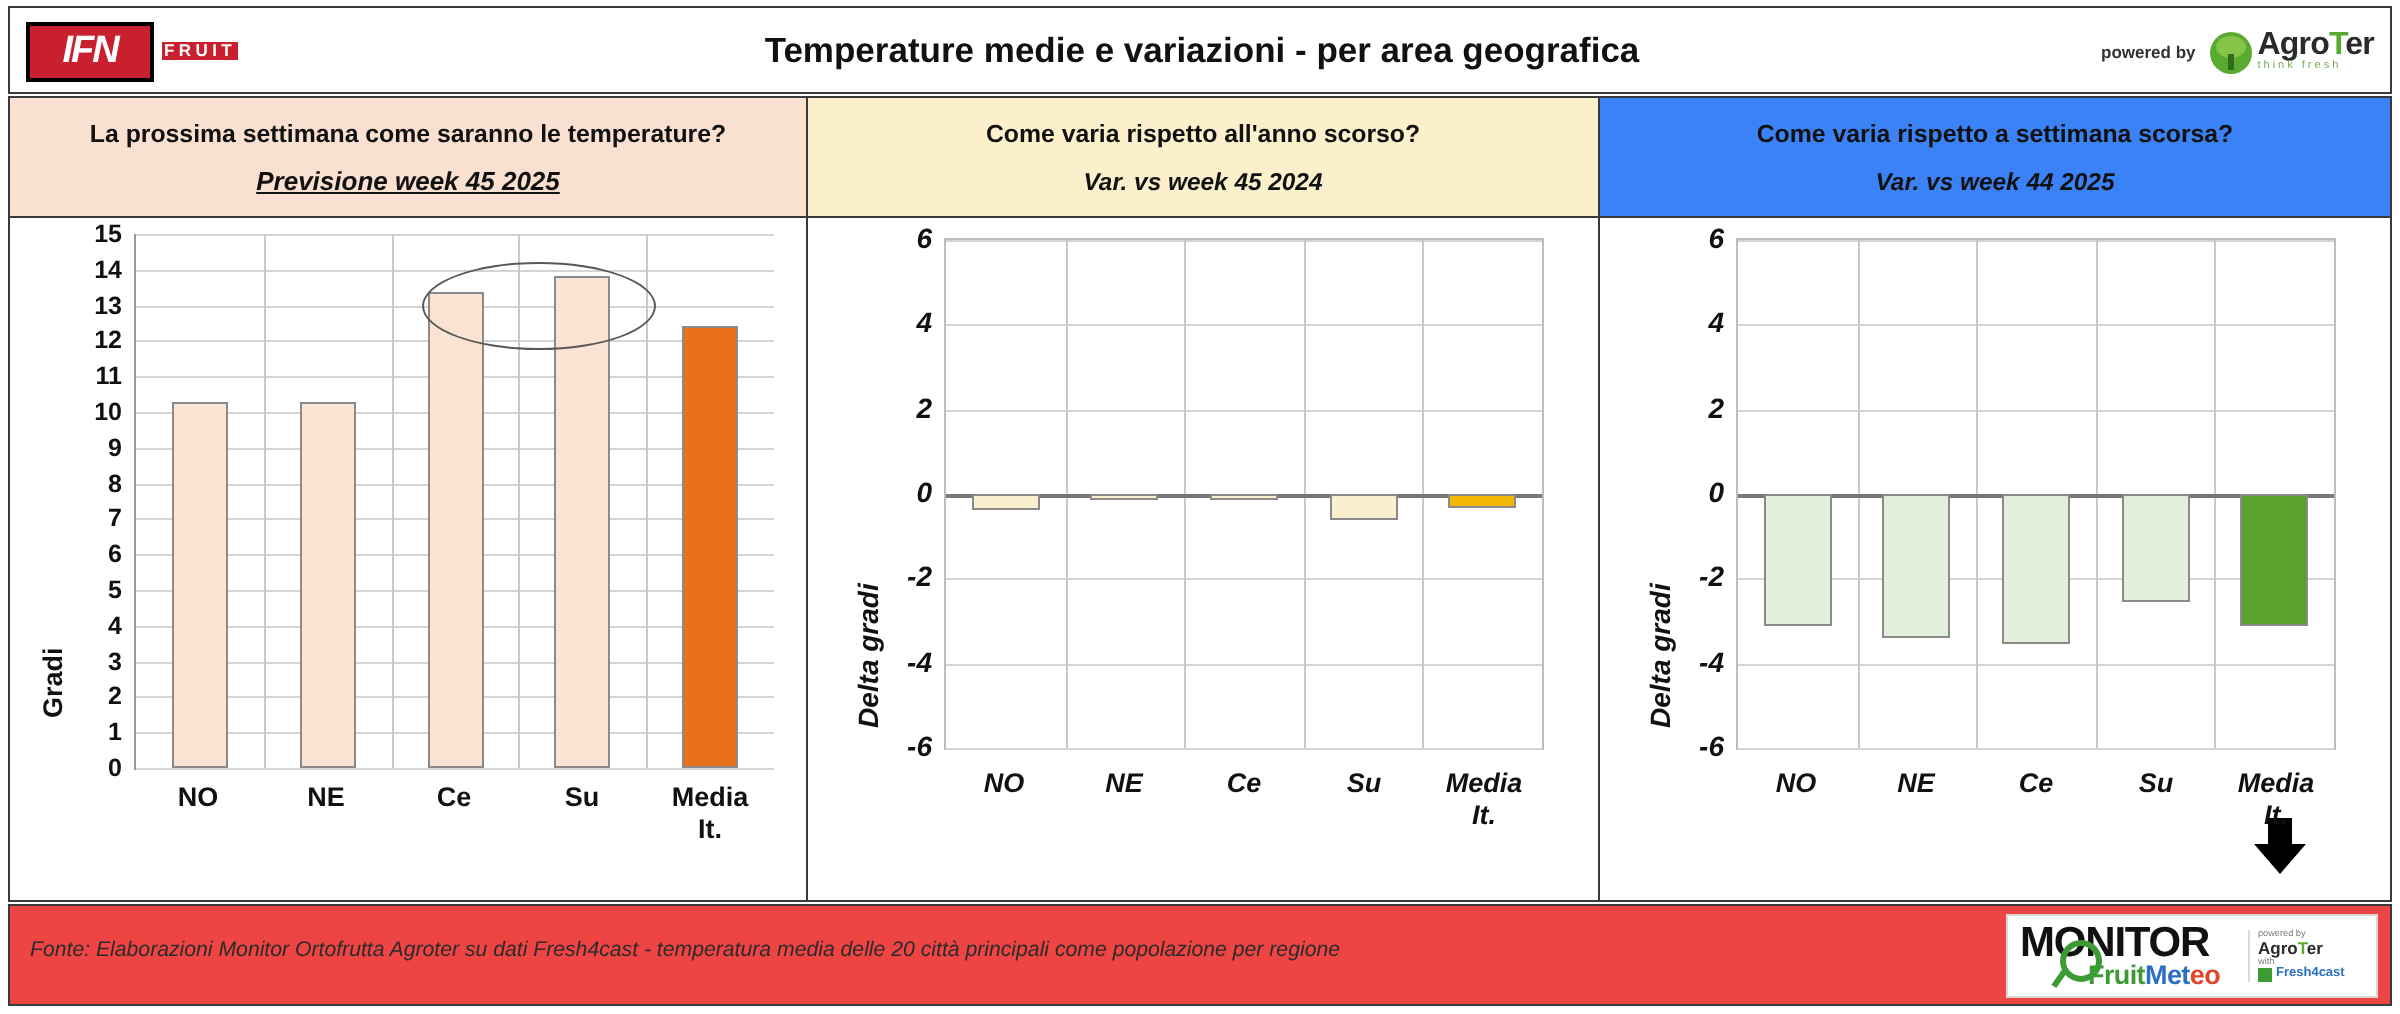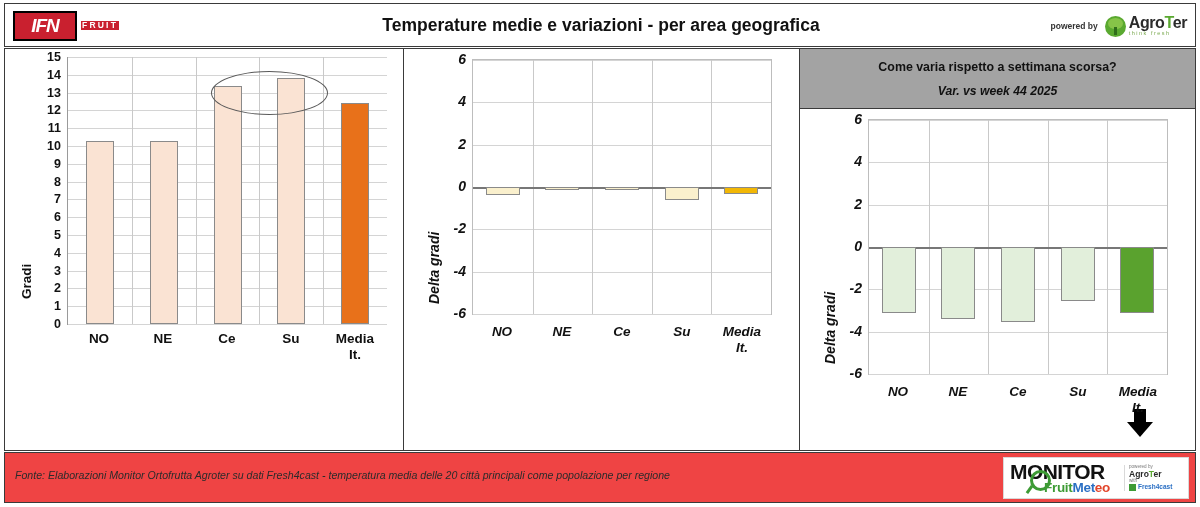--- a/index.html
+++ b/index.html
@@ -41,21 +41,21 @@
   .panel.p2{width:396px;border-left:none;}
   .panel.p3{width:396px;border-left:none;}
 
   .phead{box-sizing:border-box;height:60px;border-bottom:1px solid #3a3a3a;
          display:flex;flex-direction:column;align-items:center;justify-content:center;padding-top:2px;}
   .phead .q{font-size:12.4px;font-weight:bold;color:#111;line-height:1.1;}
   .phead .s{font-size:12.2px;font-weight:bold;font-style:italic;color:#111;margin-top:9px;}
   .phead .s.u{text-decoration:underline;font-size:13px;}
   .h1{background:#fae0d0;}
   .h2{background:#fcefcb;}
-  .h3{background:#a3a3a3;text-align:center;}
+  .h3{background:#3b82f6;text-align:center;}
 
   .pbody{position:relative;height:341px;}
 
   
   .ylabel{position:absolute;font-weight:bold;color:#111;
           transform:rotate(-90deg);transform-origin:left top;white-space:nowrap;}
   .ytick{position:absolute;right:5px;font-weight:bold;color:#111;text-align:right;
          transform:translateY(-50%);white-space:nowrap;}
   .plot{position:absolute;box-sizing:border-box;}
   .gridline{position:absolute;left:0;right:0;height:1px;background:#d4d4d4;}
@@ -129,20 +129,24 @@
           <b><span>Agro</span><em>T</em><span>er</span></b>
           <s>think fresh</s>
         </span>
       </span>
     </div>
   </div>
 
   <div class="panels">
 
     <div class="panel p1">
+      <div class="phead h1">
+        <div class="q">La prossima settimana come saranno le temperature?</div>
+        <div class="s u">Previsione week 45 2025</div>
+      </div>
       <div class="pbody">
         <div class="ylabel" style="left:14px;top:250px;font-size:13.5px;">Gradi</div>
 
         <div id="c1ticks">
             <div class="ytick" style="top: 275px; left: 0px; width: 56px; font-size: 12.5px;">0</div>
             <div class="ytick" style="top: 257.2px; left: 0px; width: 56px; font-size: 12.5px;">1</div>
             <div class="ytick" style="top: 239.4px; left: 0px; width: 56px; font-size: 12.5px;">2</div>
             <div class="ytick" style="top: 221.6px; left: 0px; width: 56px; font-size: 12.5px;">3</div>
             <div class="ytick" style="top: 203.8px; left: 0px; width: 56px; font-size: 12.5px;">4</div>
             <div class="ytick" style="top: 186px; left: 0px; width: 56px; font-size: 12.5px;">5</div>
@@ -192,20 +196,24 @@
             <div class="xlab">NO</div>
             <div class="xlab">NE</div>
             <div class="xlab">Ce</div>
             <div class="xlab">Su</div>
             <div class="xlab">Media<br>It.</div>
           </div>
       </div>
     </div>
 
     <div class="panel p2">
+      <div class="phead h2">
+        <div class="q">Come varia rispetto all'anno scorso?</div>
+        <div class="s">Var. vs week 45 2024</div>
+      </div>
       <div class="pbody">
         <div class="ylabel" style="left:22px;top:255px;font-size:14px;font-style:italic;">Delta gradi</div>
         <div id="c2ticks">
             <div class="ytick" style="top: 264px; left: 0px; width: 62px; font-size: 14px; font-style: italic;">-6</div>
             <div class="ytick" style="top: 221.667px; left: 0px; width: 62px; font-size: 14px; font-style: italic;">-4</div>
             <div class="ytick" style="top: 179.333px; left: 0px; width: 62px; font-size: 14px; font-style: italic;">-2</div>
             <div class="ytick" style="top: 137px; left: 0px; width: 62px; font-size: 14px; font-style: italic;">0</div>
             <div class="ytick" style="top: 94.6667px; left: 0px; width: 62px; font-size: 14px; font-style: italic;">2</div>
             <div class="ytick" style="top: 52.3333px; left: 0px; width: 62px; font-size: 14px; font-style: italic;">4</div>
             <div class="ytick" style="top: 10px; left: 0px; width: 62px; font-size: 14px; font-style: italic;">6</div>

